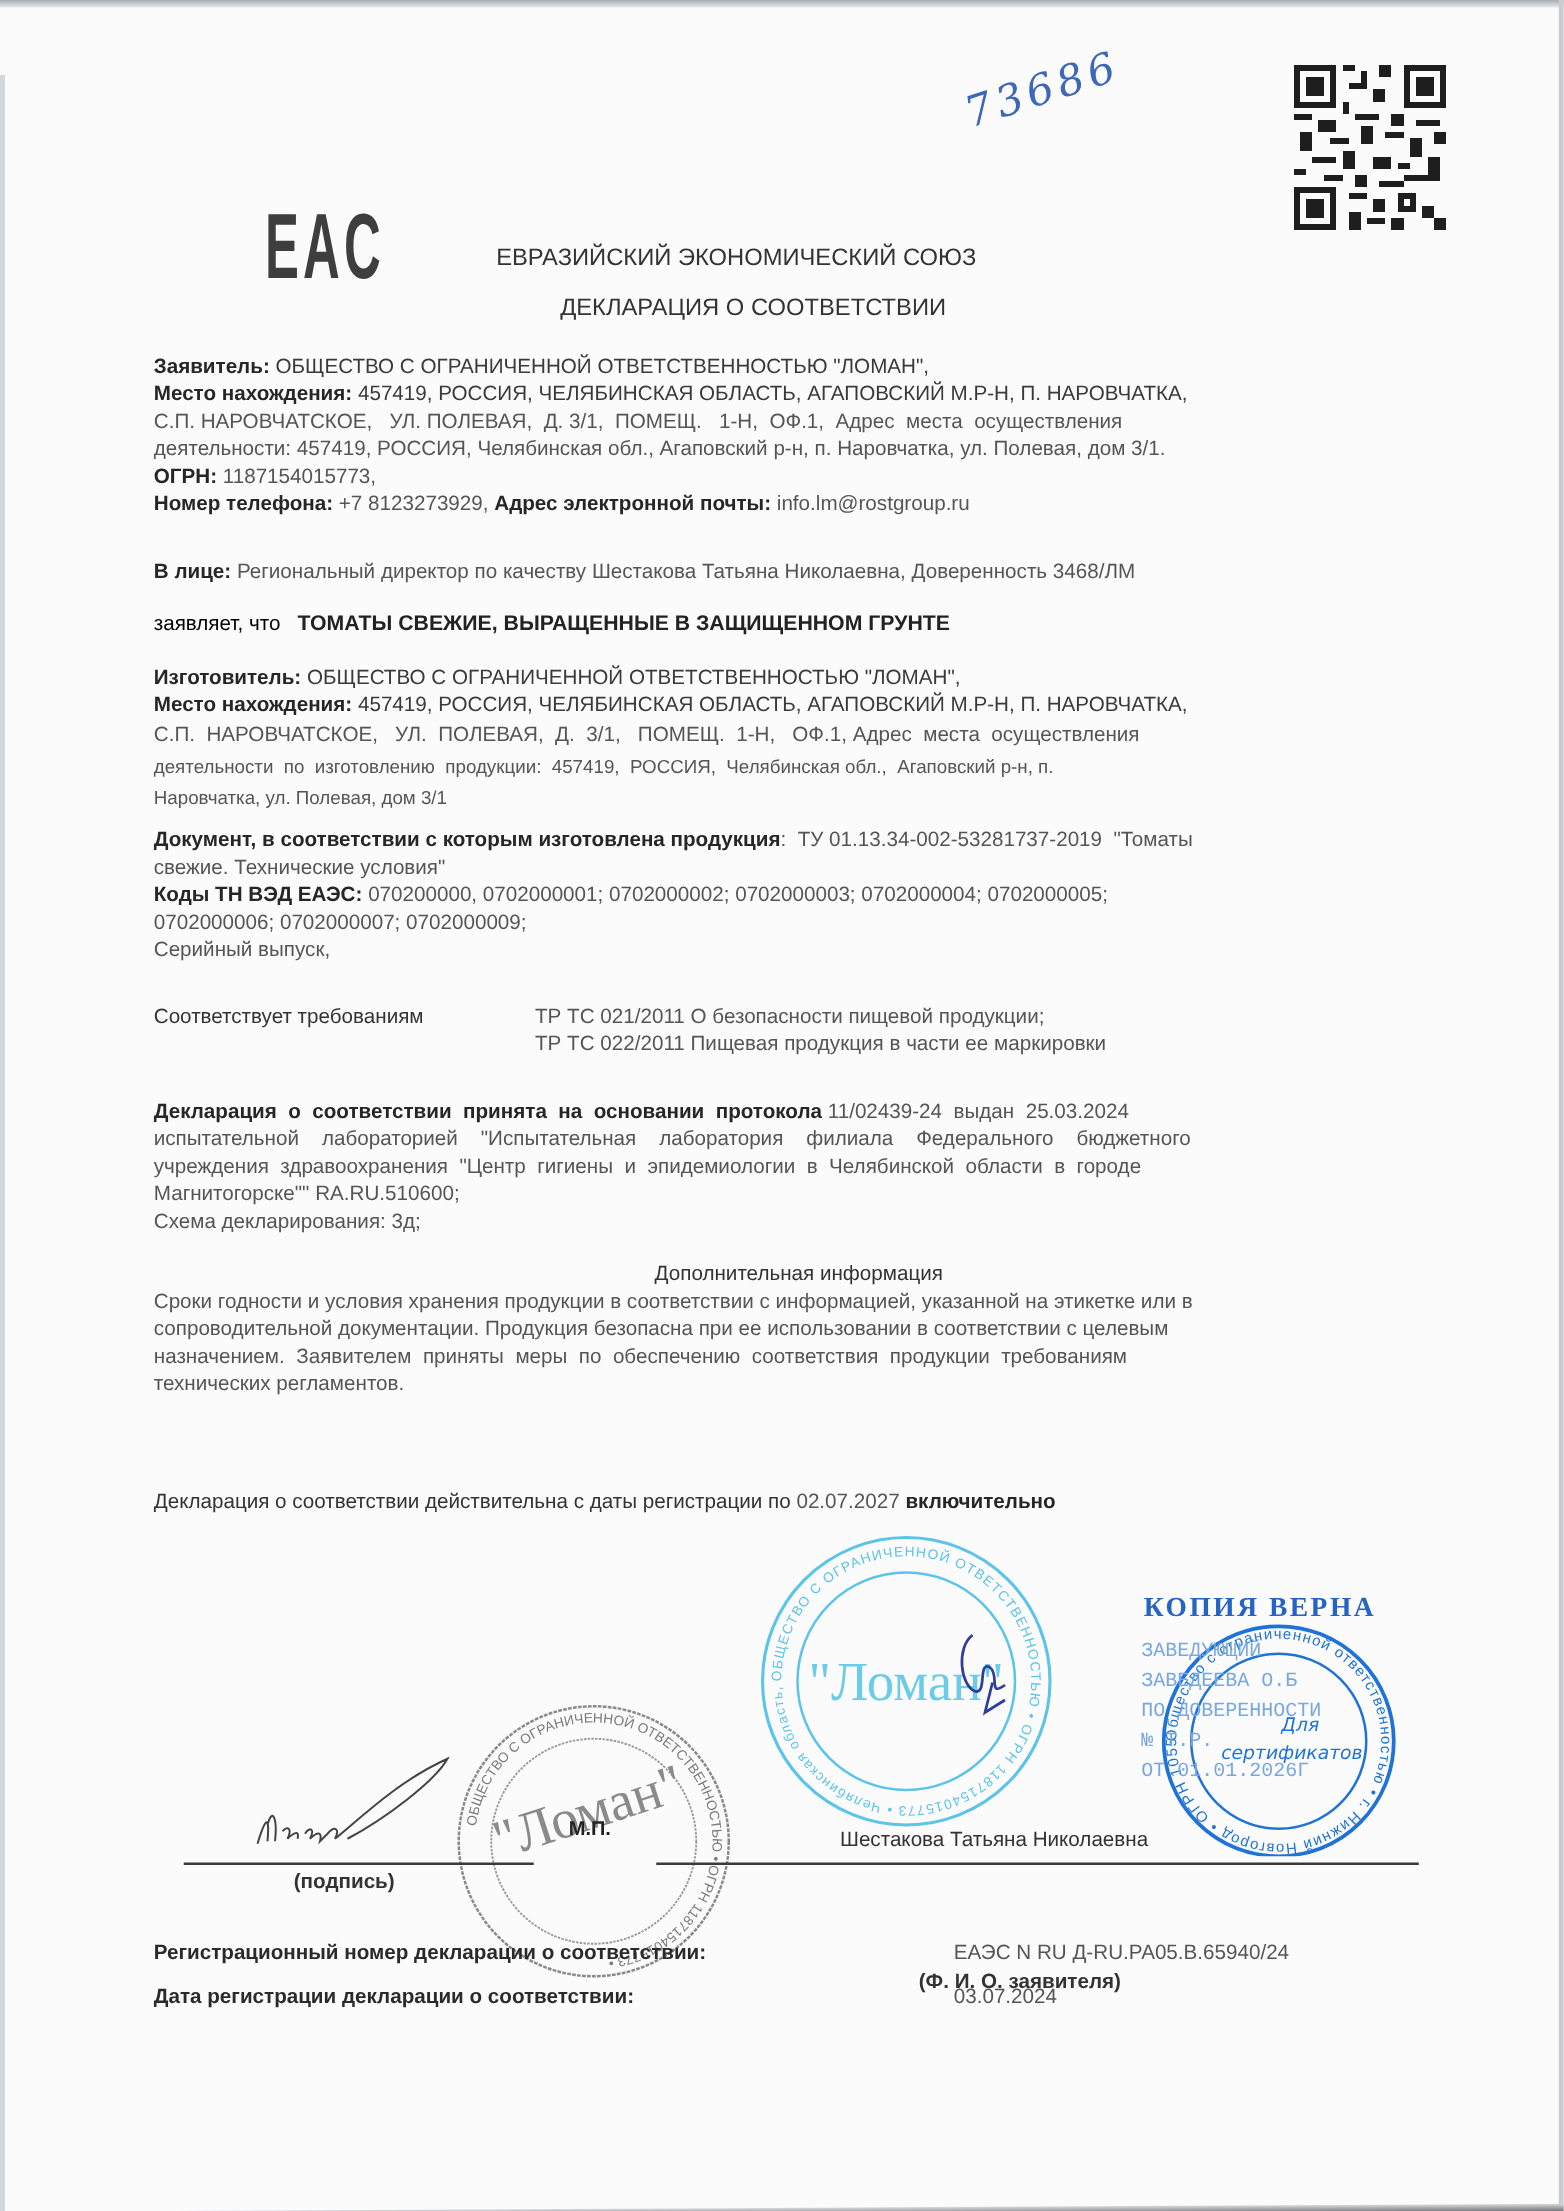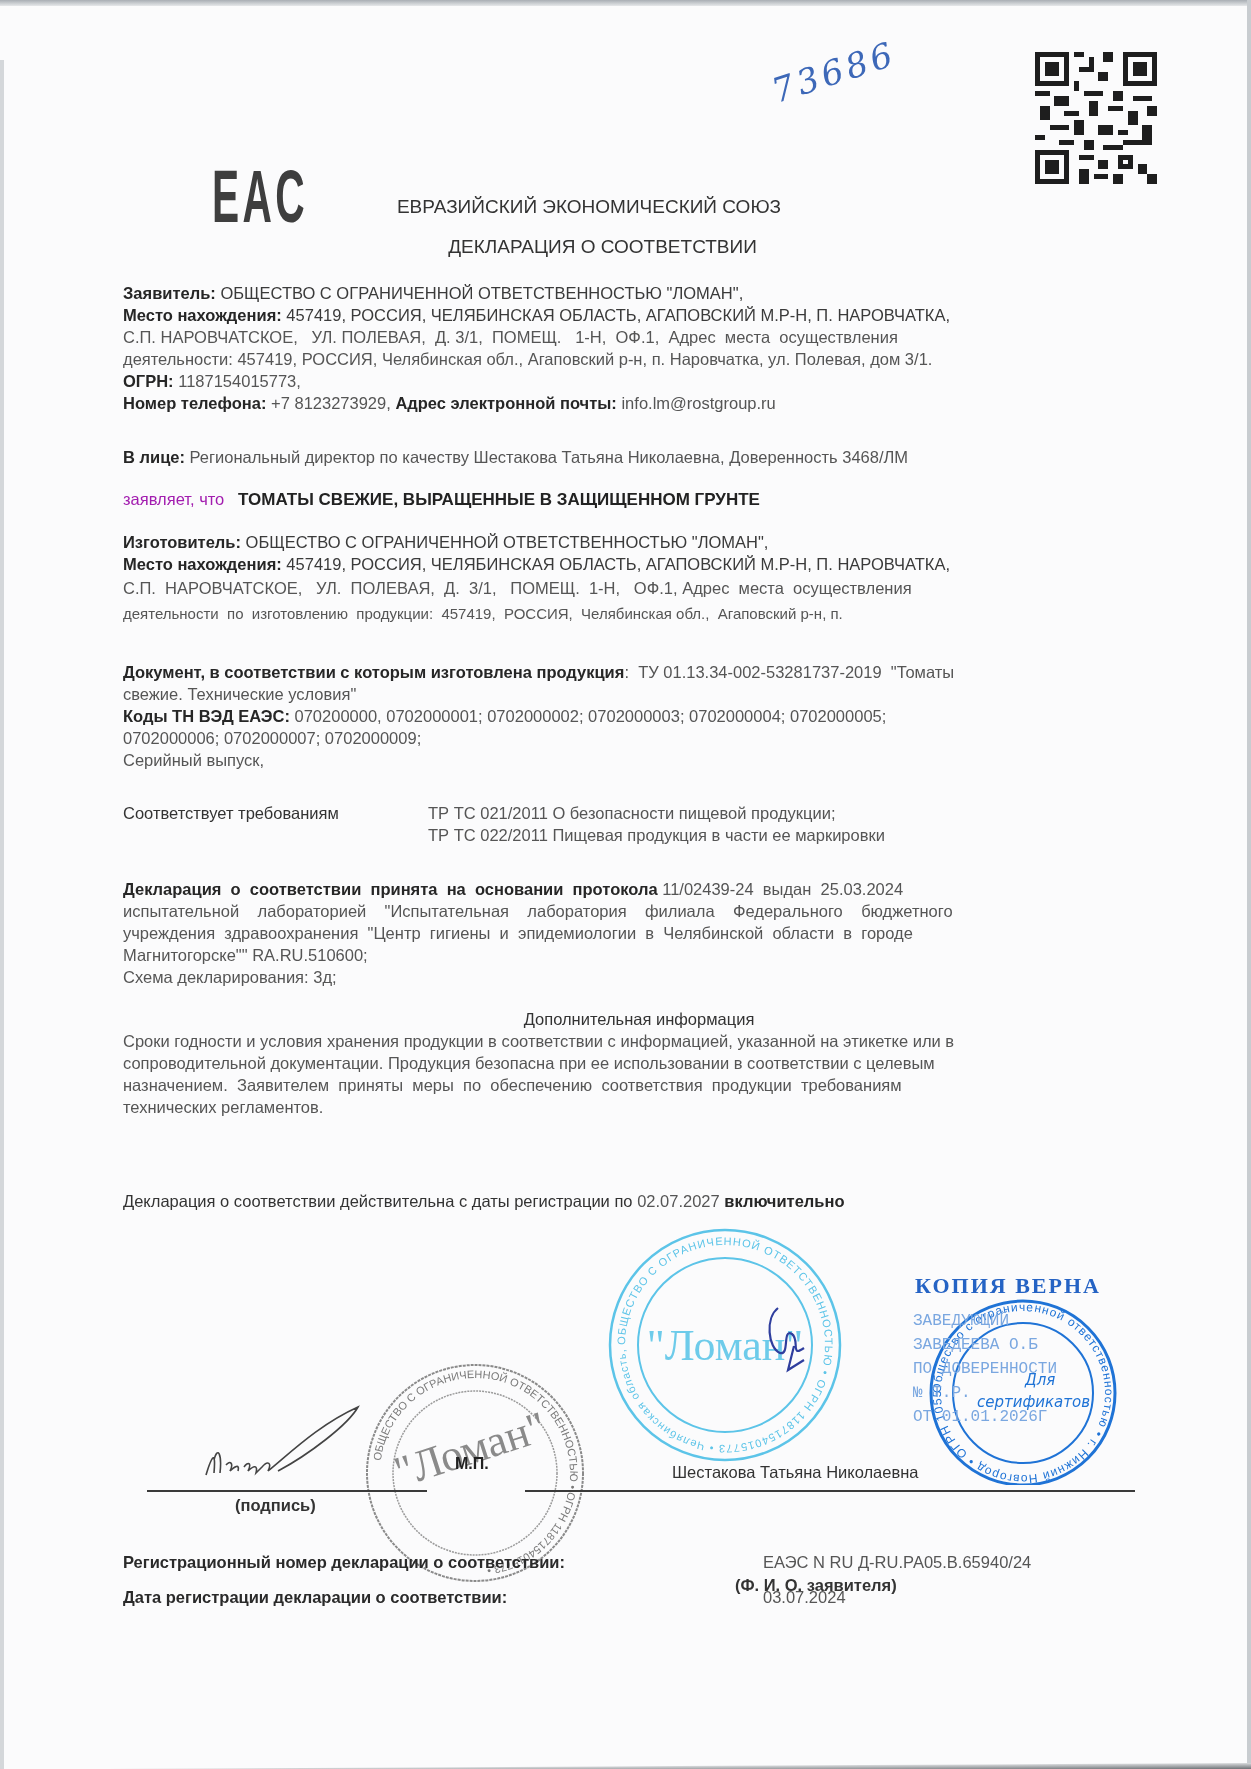--- a/index.html
+++ b/index.html
@@ -118,29 +118,30 @@
   <div class="light">деятельности: 457419, РОССИЯ, Челябинская обл., Агаповский р-н, п. Наровчатка, ул. Полевая, дом 3/1.</div>
   <div><b>ОГРН:</b> <span class="light">1187154015773,</span></div>
   <div><b>Номер телефона:</b> <span class="light">+7 8123273929,</span> <b>Адрес электронной почты:</b> <span class="light">info.lm@rostgroup.ru</span></div>
 </div>
 
 <div class="abs body-text" style="top:446px;">
   <b>В лице:</b> <span class="light">Региональный директор по качеству Шестакова Татьяна Николаевна, Доверенность 3468/ЛМ</span>
 </div>
 
 <div class="abs body-text" style="top:488px;">
-  <b style="font-weight:normal;color:#a21caf;">заявляет, что</b>&nbsp;&nbsp;
+  <b style="font-weight:normal;color:#000000;">заявляет, что</b>&nbsp;&nbsp;
   <span class="product">ТОМАТЫ СВЕЖИЕ, ВЫРАЩЕННЫЕ В ЗАЩИЩЕННОМ ГРУНТЕ</span>
 </div>
 
 <div class="abs body-text" style="top:531px;">
   <div><b>Изготовитель:</b> <span>ОБЩЕСТВО С ОГРАНИЧЕННОЙ ОТВЕТСТВЕННОСТЬЮ "ЛОМАН",</span></div>
   <div><b>Место нахождения:</b> <span>457419, РОССИЯ,  ЧЕЛЯБИНСКАЯ ОБЛАСТЬ, АГАПОВСКИЙ М.Р-Н, П. НАРОВЧАТКА,</span></div>
   <div class="light" style="white-space:pre;line-height:26px;">С.П.  НАРОВЧАТСКОЕ,   УЛ.  ПОЛЕВАЯ,  Д.  3/1,   ПОМЕЩ.  1-Н,   ОФ.1, Адрес  места  осуществления</div>
   <div class="light" style="white-space:pre;font-size:15px;line-height:26px;">деятельности  по  изготовлению  продукции:  457419,  РОССИЯ,  Челябинская обл.,  Агаповский р-н, п.</div>
+  <div class="light" style="font-size:15px;line-height:24px;">Наровчатка, ул. Полевая, дом 3/1</div>
 </div>
 
 <div class="abs body-text" style="top:661px;">
   <div><b>Документ, в соответствии с которым изготовлена продукция</b><span class="light" style="white-space:pre;">:  ТУ 01.13.34-002-53281737-2019  "Томаты</span></div>
   <div class="light">свежие. Технические условия"</div>
   <div><b>Коды ТН ВЭД ЕАЭС:</b> <span class="light">070200000, 0702000001; 0702000002; 0702000003; 0702000004; 0702000005;</span></div>
   <div class="light">0702000006; 0702000007; 0702000009;</div>
   <div class="light">Серийный выпуск,</div>
 </div>
 

